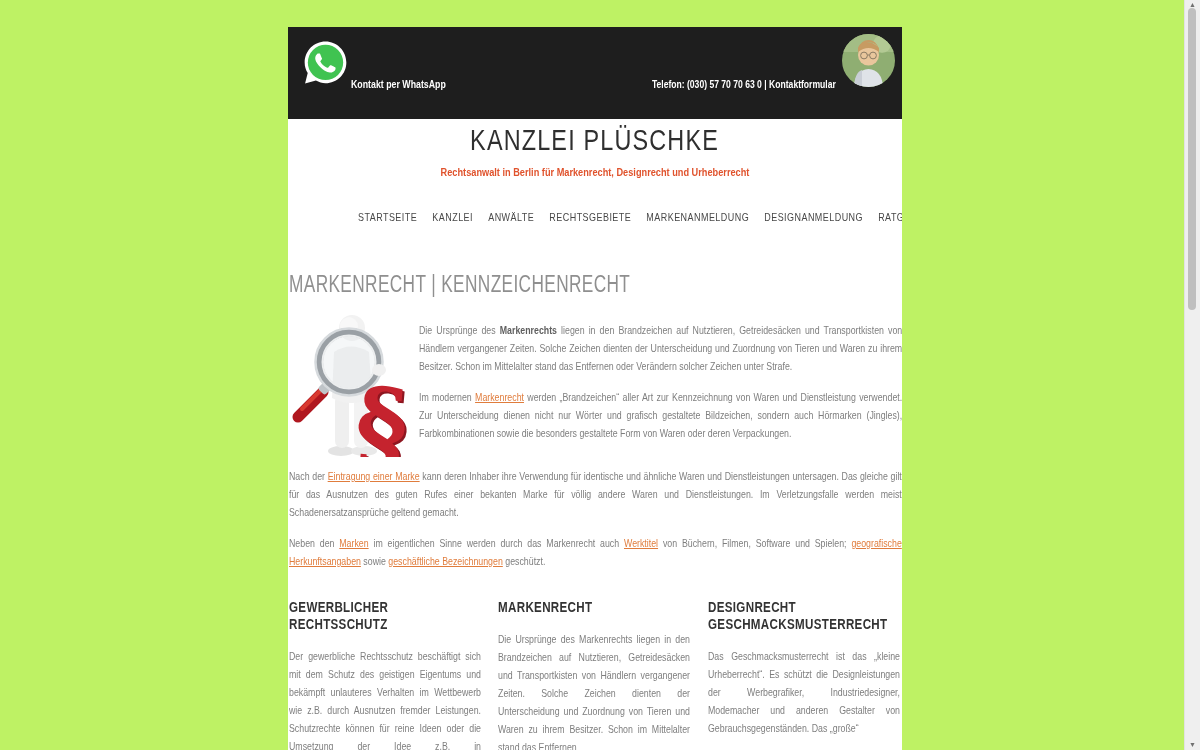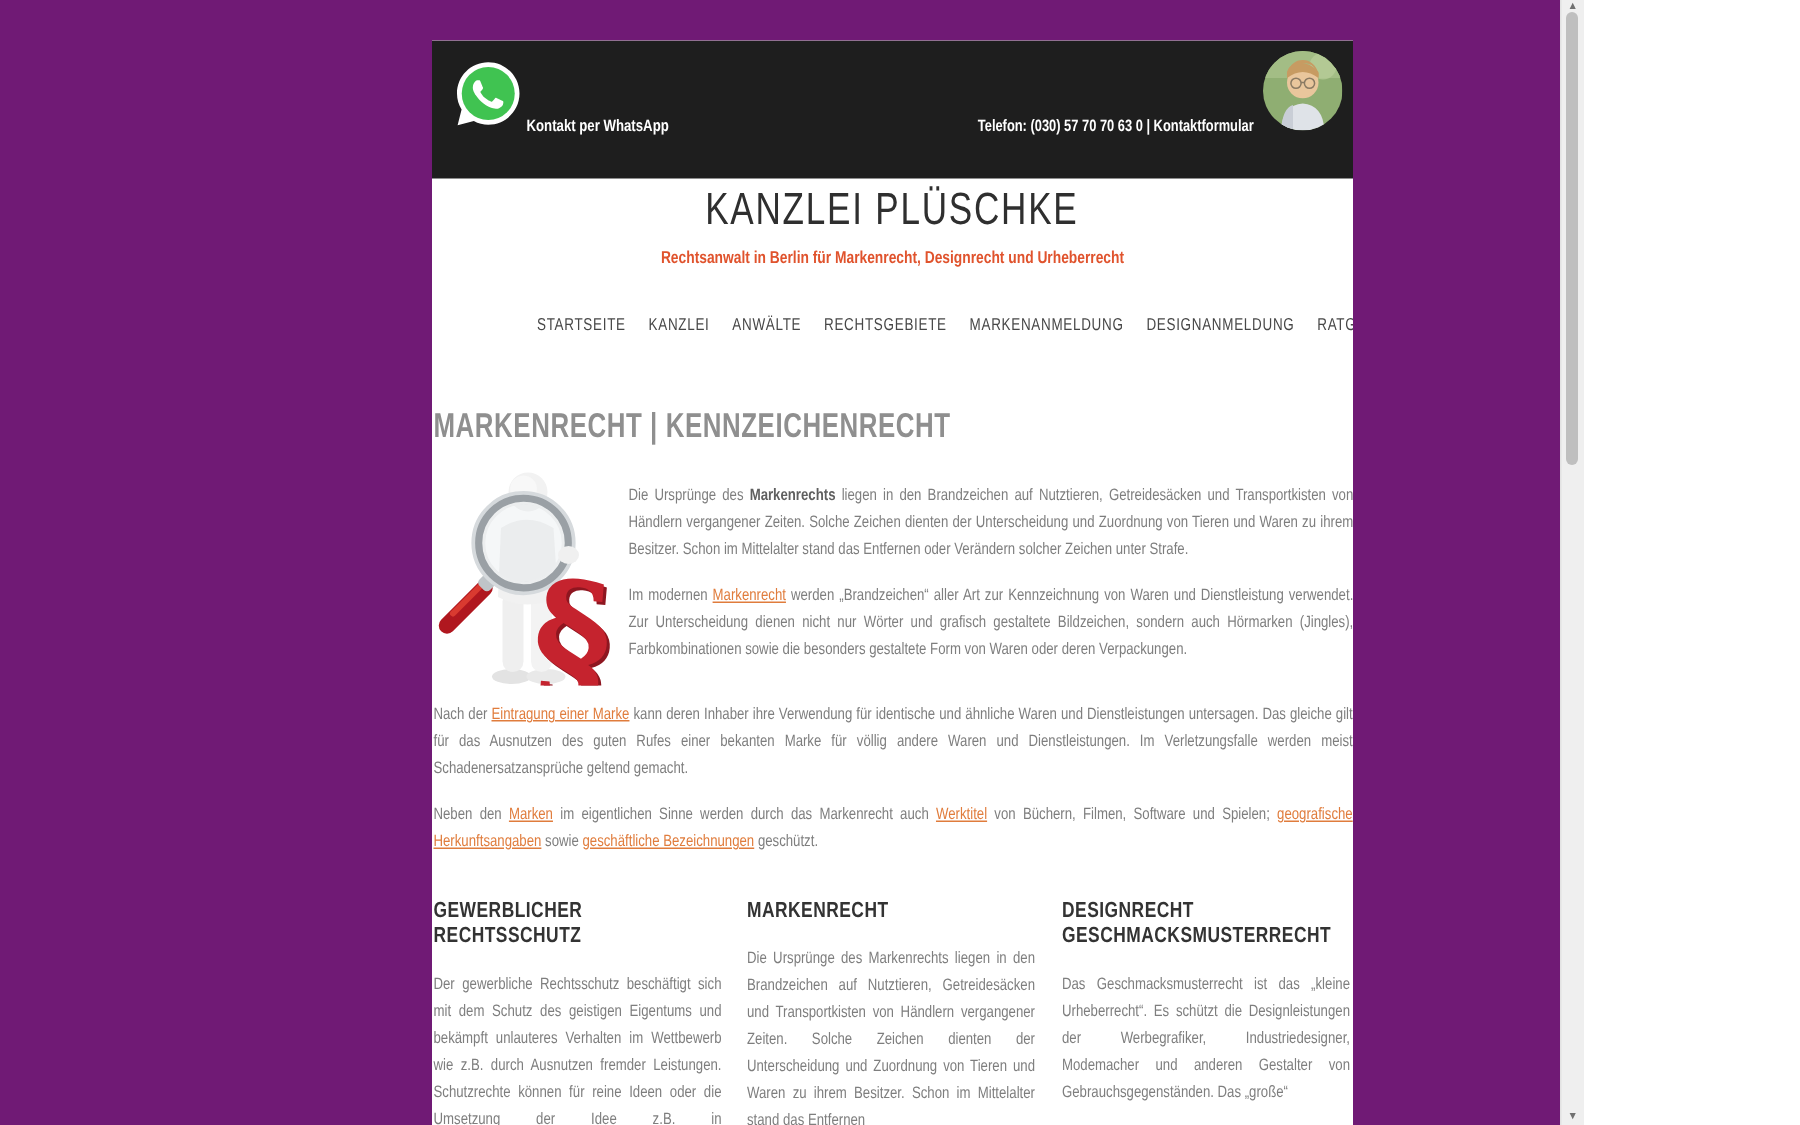--- a/index.html
+++ b/index.html
@@ -1,17 +1,17 @@
 <!DOCTYPE html>
 <html lang="de"><head>
 <meta charset="utf-8">
 <style>
   html,body{margin:0;padding:0;}
   body{width:1200px;height:750px;font-family:"Liberation Sans",sans-serif;}
-  .viewport{position:relative;width:1056px;height:750px;background:#701a75;overflow:hidden;}
+  .viewport{position:relative;width:1200px;height:750px;background:#bef264;overflow:hidden;}
 
   
   .scrollbar{position:absolute;top:0;right:0;width:15px;height:750px;background:#efefef;border-left:1px solid #e2e2e2;}
   .scroll-thumb{position:absolute;top:8px;left:3px;width:8px;height:302px;background:#bfbfbf;border-radius:4px;}
   .scroll-arrow{position:absolute;left:0;width:15px;text-align:center;font-size:7px;color:#707070;line-height:8px;}
   .scroll-arrow.up{top:1px;}
   .scroll-arrow.down{bottom:1px;}
 
   
   .page{position:absolute;left:288px;top:27px;width:614px;height:723px;background:#ffffff;overflow:hidden;}
@@ -110,21 +110,21 @@
         <a href="#">KANZLEI</a>
         <a href="#">ANWÄLTE</a>
         <a href="#">RECHTSGEBIETE</a>
         <a href="#">MARKENANMELDUNG</a>
         <a href="#">DESIGNANMELDUNG</a>
         <a href="#">RATGEBER</a>
         
       </div>
     </nav>
 
-    <h2 class="page-heading" style="font-weight:bold;">
+    <h2 class="page-heading" style="font-weight:normal;">
       <span>MARKENRECHT | KENNZEICHENRECHT</span>
     </h2>
 
     <div class="intro">
       <div class="figure-box">
         <svg viewBox="0 0 120 145" width="120" height="145">
           <ellipse cx="52" cy="139" rx="13" ry="5" fill="#e3e3e3"></ellipse>
           <ellipse cx="75" cy="139" rx="13" ry="5" fill="#e9e9e9"></ellipse>
           <rect x="46" y="82" width="14" height="54" rx="7" fill="#efefef"></rect>
           <rect x="65" y="82" width="14" height="54" rx="7" fill="#f3f3f3"></rect>

